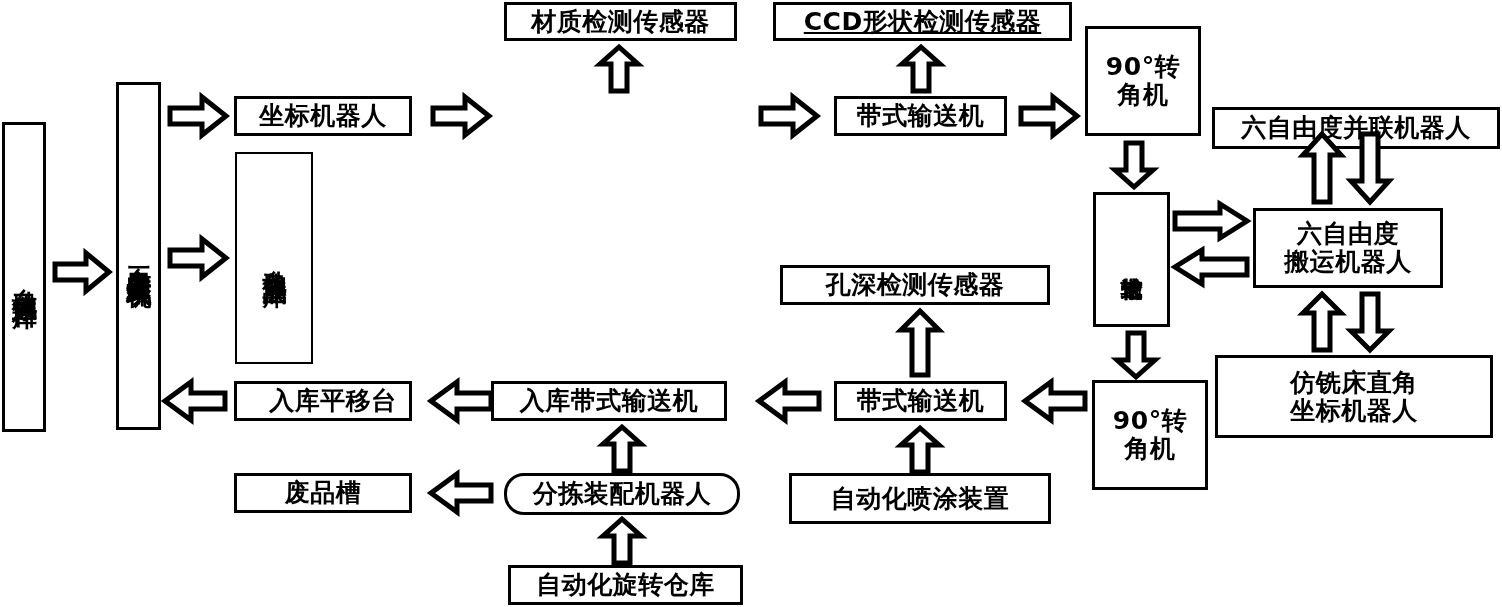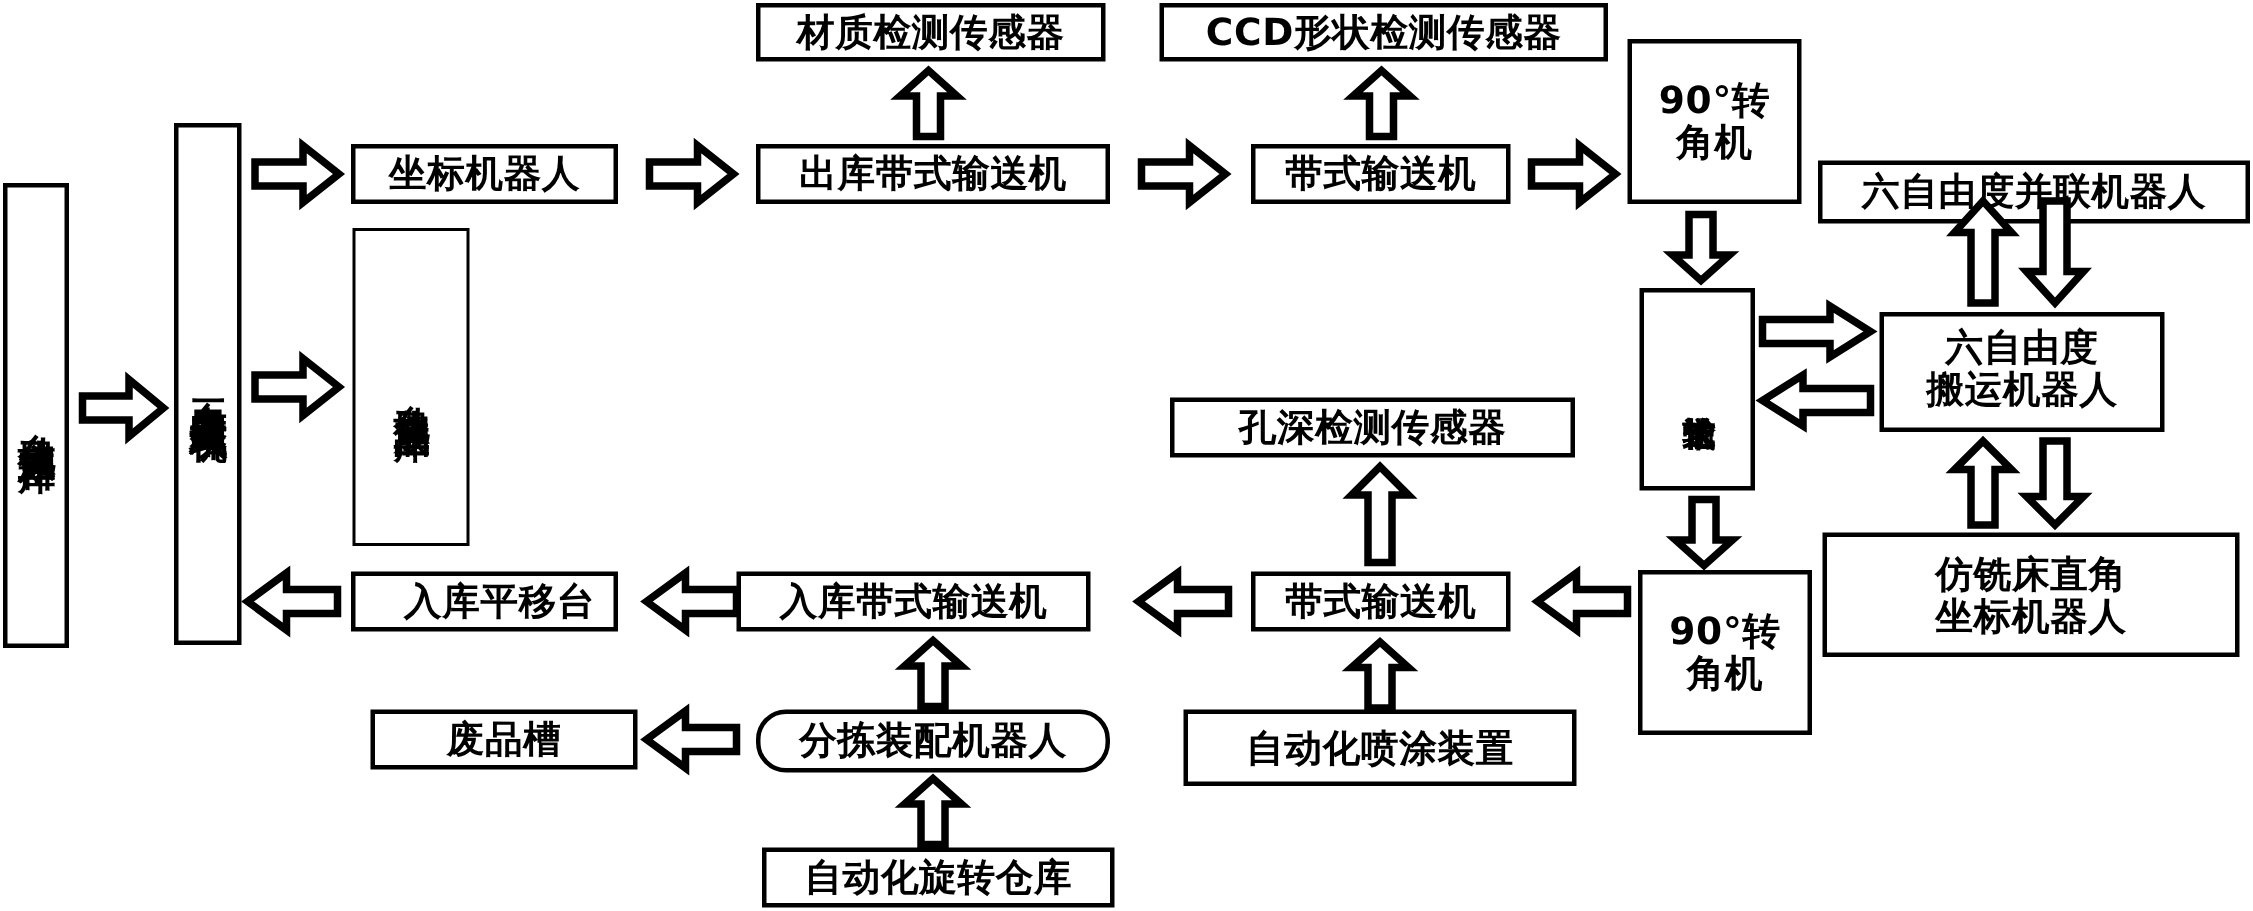--- a/index.html
+++ b/index.html
@@ -74,46 +74,43 @@
   </div>
 
   <div class="node vert thin" style="left:235px; top:152px; width:78px; height:212px; font-size:24px;">
     <span class="lbl">自动化立体成品库</span>
   </div>
 
   <div class="node h" style="left:504px; top:2px; width:233px; height:39px;">
     <span class="lbl">材质检测传感器</span>
   </div>
 
-  <div class="node h" style="left:504px; top:96px; width:236px; height:40px;">
-    <span class="lbl">出库带式输送机</span>
-  </div>
-
-  <div class="node h" style="left:773px; top:2px; width:299px; height:39px;">
+
+  <div class="node h" style="left:773px; top:2px; width:299px; height:39px;text-decoration:underline;">
     <span class="lbl">CCD形状检测传感器</span>
   </div>
 
   <div class="node h" style="left:834px; top:96px; width:173px; height:40px;">
     <span class="lbl">带式输送机</span>
   </div>
 
   <div class="node h" style="left:1085px; top:26px; width:116px; height:110px;">
     <span class="lbl">90°转
 角机</span>
   </div>
 
   <div class="node h" style="left:1212px; top:85px; width:288px; height:42px;margin-top:22px;">
     <span class="lbl">六自由度并联机器人</span>
   </div>
 
   <div class="node vert" style="left:1093px; top:192px; width:77px; height:135px; font-size:22px; letter-spacing:0px;">
     <span class="lbl">带式输送轮</span>
   </div>
 
-  <div class="node h" style="left:1253px; top:208px; width:190px; height:80px;font-family:Liberation Mono, monospace;">
+  <div class="node h" style="left:1253px; top:208px; width:190px; height:80px;">
     <span class="lbl">六自由度
 搬运机器人</span>
   </div>
 
   <div class="node h" style="left:780px; top:265px; width:270px; height:40px;">
     <span class="lbl">孔深检测传感器</span>
   </div>
 
   <div class="node h" style="left:1215px; top:355px; width:278px; height:83px;">
     <span class="lbl">仿铣床直角
@@ -134,21 +131,21 @@
 
   <div class="node h" style="left:1092px; top:380px; width:116px; height:110px;">
     <span class="lbl">90°转
 角机</span>
   </div>
 
   <div class="node h" style="left:789px; top:473px; width:262px; height:51px;">
     <span class="lbl">自动化喷涂装置</span>
   </div>
 
-  <div class="node h" style="left:234px; top:473px; width:178px; height:40px;margin-left:13px;">
+  <div class="node h" style="left:234px; top:473px; width:178px; height:40px;">
     <span class="lbl">废品槽</span>
   </div>
 
   <div class="node h" style="left:504px; top:473px; width:236px; height:42px;border-radius:20px;">
     <span class="lbl">分拣装配机器人</span>
   </div>
 
   <div class="node h" style="left:508px; top:565px; width:235px; height:40px;">
     <span class="lbl">自动化旋转仓库</span>
   </div>

